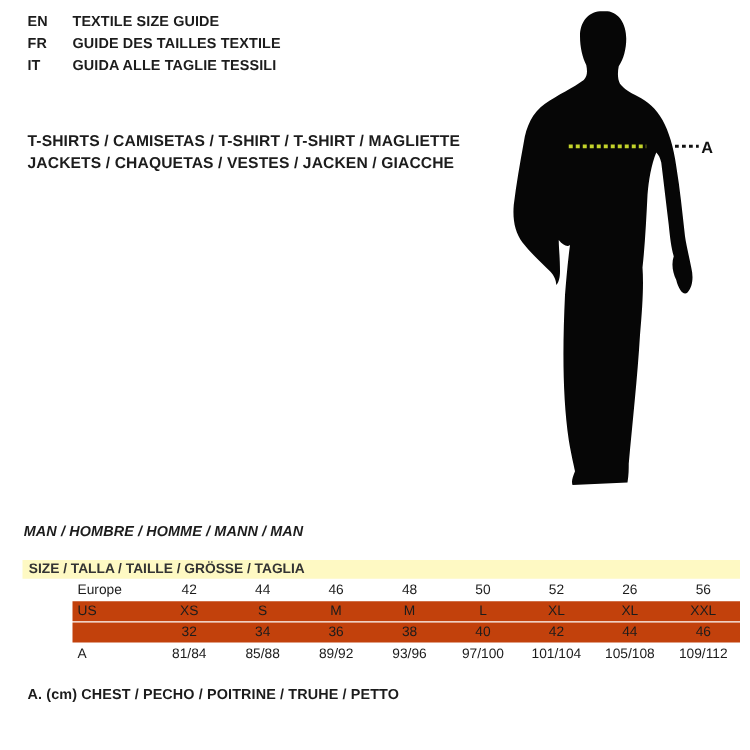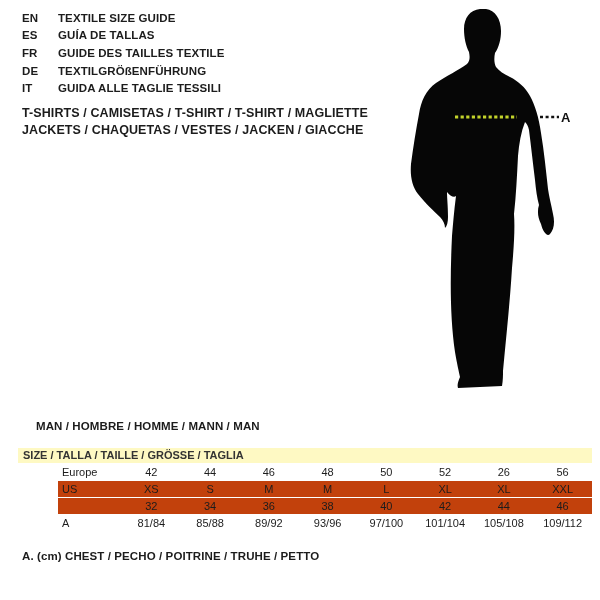--- a/index.html
+++ b/index.html
@@ -10,21 +10,21 @@
   
   .lang-block{position:absolute;left:22px;top:9px;}
   .lang-row{display:flex;height:17.6px;align-items:center;font-size:11.5px;font-weight:600;letter-spacing:0.1px;}
   .lang-code{width:36px;flex:0 0 36px;}
   
   .product-block{position:absolute;left:22px;top:105px;font-size:12.5px;font-weight:700;line-height:17px;letter-spacing:0.1px;}
   
   .figure-wrap{position:absolute;left:402px;top:6px;width:175px;height:386px;}
   .measure-a{position:absolute;left:561px;top:110px;font-size:13px;font-weight:600;color:#111;}
   
-  .section-title{position:absolute;left:36px;top:420px;font-size:11.5px;font-weight:700;letter-spacing:0.1px;}
+  .section-title{position:absolute;left:19px;top:420px;font-size:11.5px;font-weight:700;letter-spacing:0.1px;font-style:italic;}
   
   .size-table{position:absolute;left:18px;top:448px;width:574px;font-size:11px;}
   .st-header{height:15px;line-height:15px;background:#fef9c3;font-weight:600;padding-left:5px;color:#333;}
   .st-row{display:grid;grid-template-columns:64px repeat(8,1fr);height:16px;align-items:center;margin-top:1px;margin-left:40px;}
   .st-row .lbl{text-align:left;padding-left:4px;}
   .st-row .val{text-align:center;}
   .st-row.stripe{background:#c2410c;}
   
   .footnote{position:absolute;left:22px;top:550px;font-size:11.5px;font-weight:700;letter-spacing:0.1px;}
 </style>
@@ -32,30 +32,22 @@
 <body>
 
 <div class="canvas">
 
   <div class="lang-block">
     <div class="lang-row">
       <span class="lang-code">EN</span>
       <span>TEXTILE SIZE GUIDE</span>
     </div>
     <div class="lang-row">
-      <span class="lang-code">ES</span>
-      <span>GUÍA DE TALLAS</span>
-    </div>
-    <div class="lang-row">
       <span class="lang-code">FR</span>
       <span>GUIDE DES TAILLES TEXTILE</span>
-    </div>
-    <div class="lang-row">
-      <span class="lang-code">DE</span>
-      <span>TEXTILGRÖßENFÜHRUNG</span>
     </div>
     <div class="lang-row">
       <span class="lang-code">IT</span>
       <span>GUIDA ALLE TAGLIE TESSILI</span>
     </div>
   </div>
 
   <div class="product-block">
     <div>T-SHIRTS / CAMISETAS / T-SHIRT / T-SHIRT / MAGLIETTE</div>
     <div>JACKETS / CHAQUETAS / VESTES / JACKEN / GIACCHE</div>

